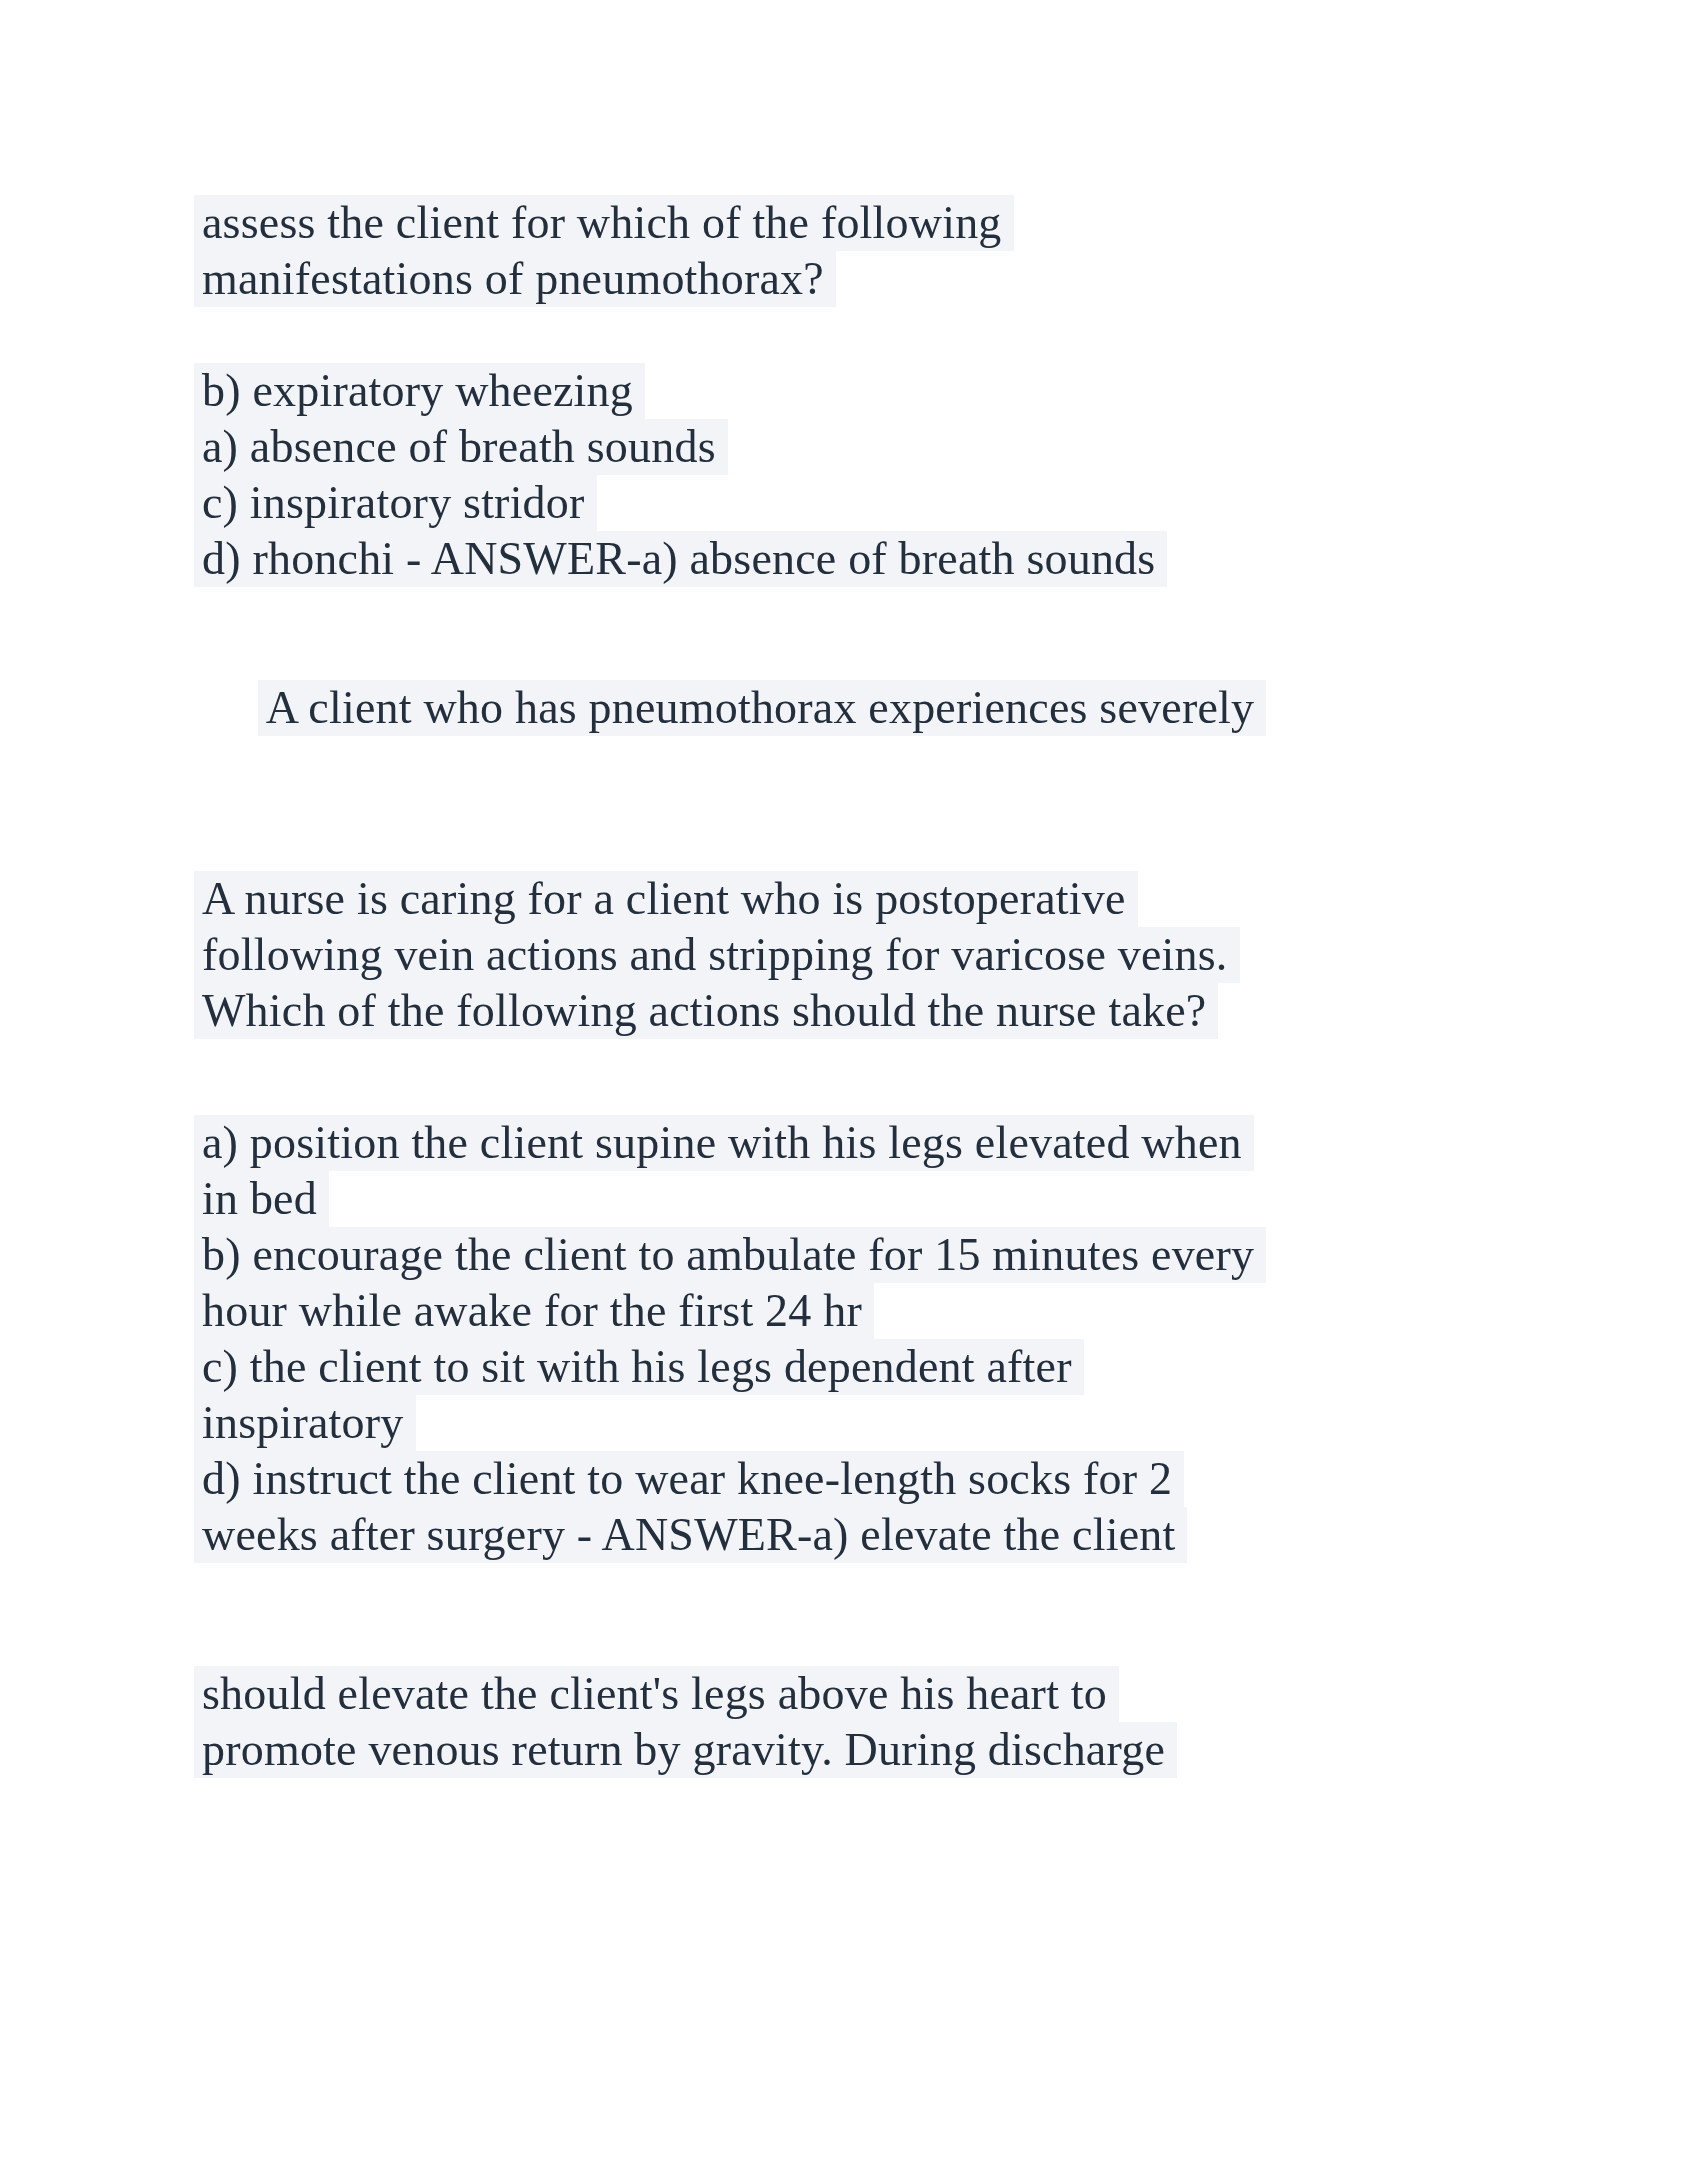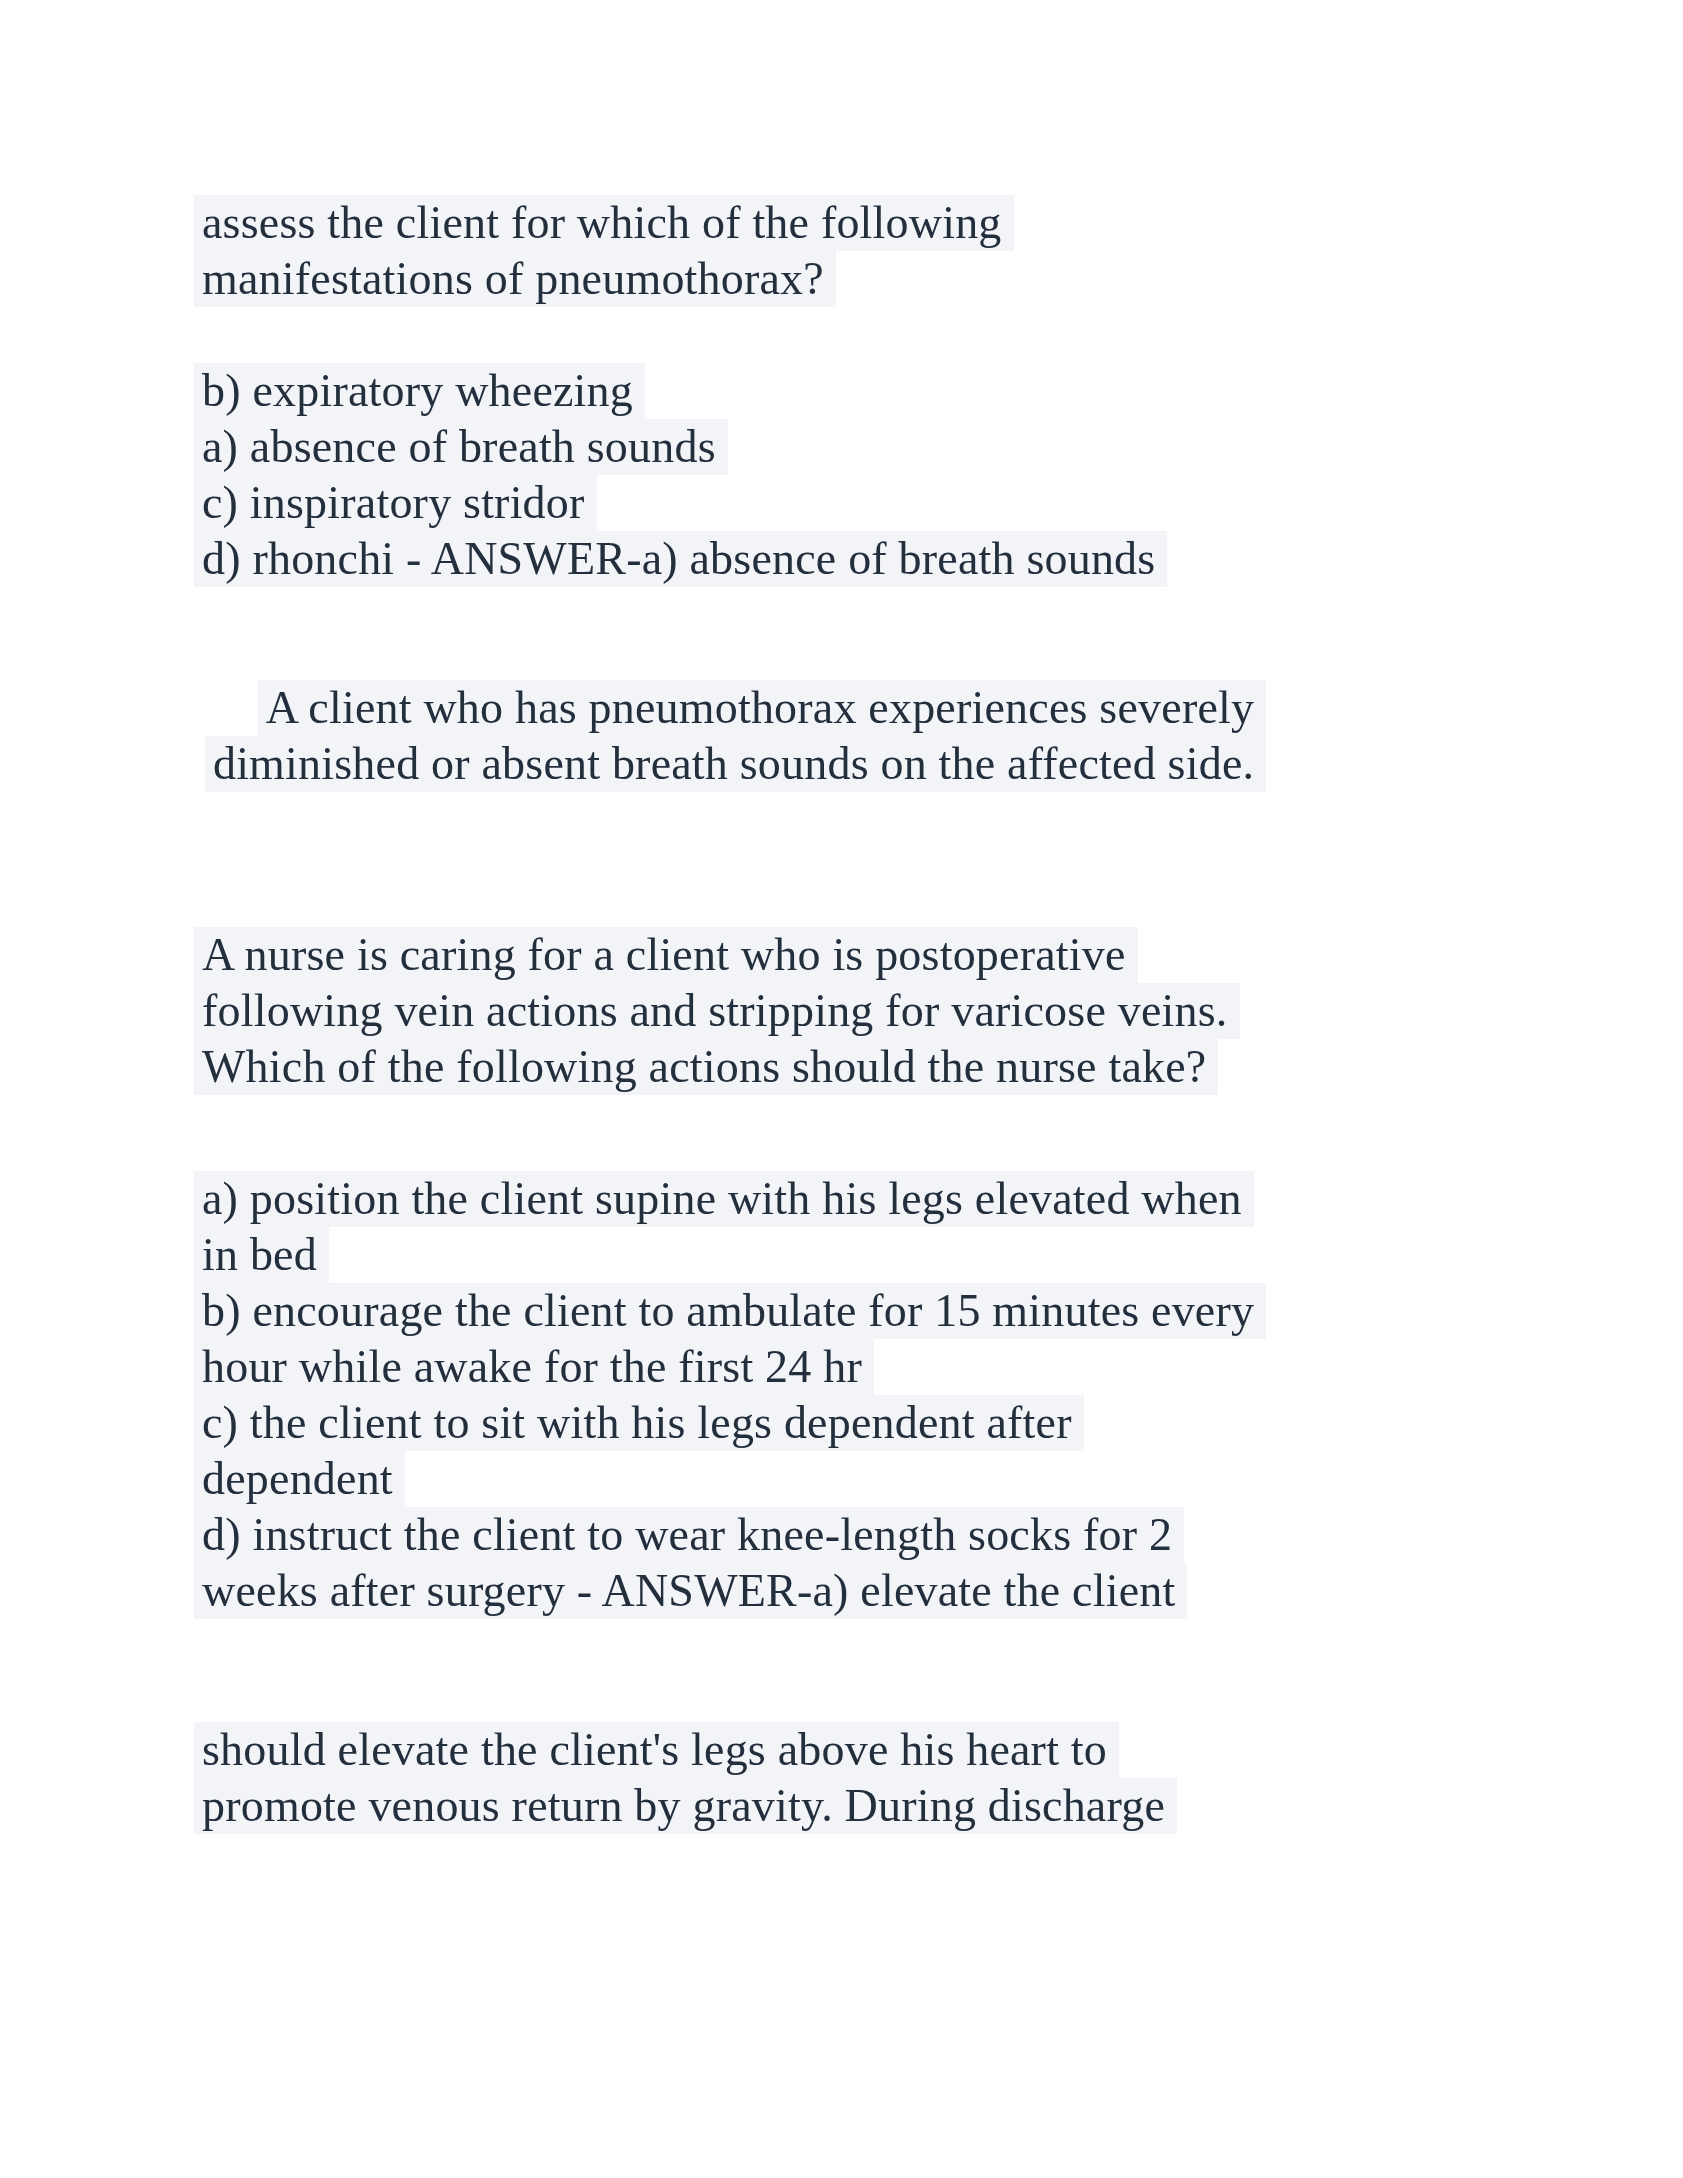--- a/index.html
+++ b/index.html
@@ -58,36 +58,35 @@
 
     <div class="block gap-b2">
       <div class="line"><span>b) expiratory wheezing</span></div>
       <div class="line"><span>a) absence of breath sounds</span></div>
       <div class="line"><span>c) inspiratory stridor</span></div>
       <div class="line"><span>d) rhonchi - ANSWER-a) absence of breath sounds</span></div>
     </div>
 
     <div class="block gap-b3">
       <div class="line"><span>A client who has pneumothorax experiences severely</span></div>
-      <div class="line"><span>diminished or absent breath sounds on the affected side.</span></div>
     </div>
 
     <div class="block gap-b4">
       <div class="line"><span>A nurse is caring for a client who is postoperative</span></div>
       <div class="line"><span>following vein actions and stripping for varicose veins.</span></div>
       <div class="line"><span>Which of the following actions should the nurse take?</span></div>
     </div>
 
     <div class="block gap-b5">
       <div class="line"><span>a) position the client supine with his legs elevated when</span></div>
       <div class="line"><span>in bed</span></div>
       <div class="line"><span>b) encourage the client to ambulate for 15 minutes every</span></div>
       <div class="line"><span>hour while awake for the first 24 hr</span></div>
       <div class="line"><span>c) the client to sit with his legs dependent after</span></div>
-      <div class="line"><span>dependent</span></div>
+      <div class="line"><span>inspiratory</span></div>
       <div class="line"><span>d) instruct the client to wear knee-length socks for 2</span></div>
       <div class="line"><span>weeks after surgery - ANSWER-a) elevate the client</span></div>
     </div>
 
     <div class="block gap-b6">
       <div class="line"><span>should elevate the client's legs above his heart to</span></div>
       <div class="line"><span>promote venous return by gravity. During discharge</span></div>
     </div>
 
   </div>

